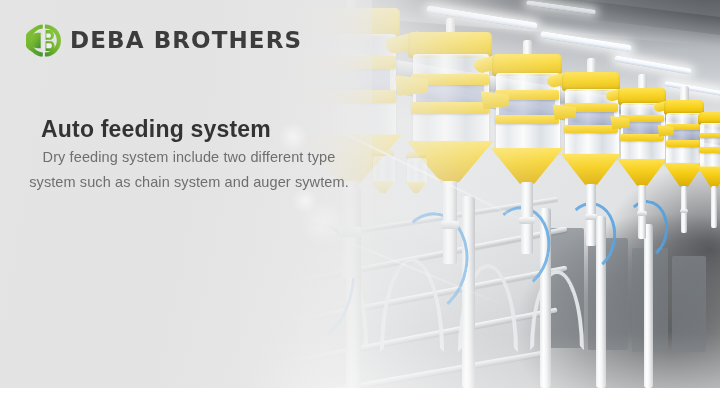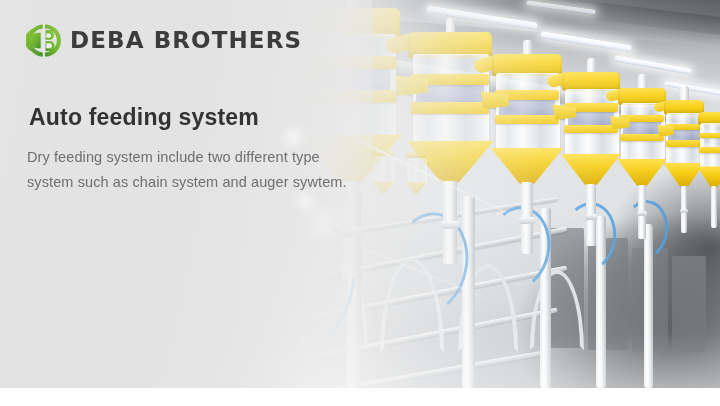--- a/index.html
+++ b/index.html
@@ -292,33 +292,34 @@
     line-height: 1;
   }
 
   .headline {
     position: absolute;
     left: 29px; top: 105px;
     font-size: 23px;
     font-weight: bold;
     color: #333333;
     letter-spacing: .2px;
-    margin: 0;
+    margin: 12px;
     line-height: 1.1;
   }
 
   .para {
     position: absolute;
     left: 27px;
     width: 324px;
     margin: 0;
     font-size: 14.5px;
     line-height: 25px;
     color: #6f6f6f;
     letter-spacing: .1px;
+    text-align: center;
   }
   .para-1 { top: 145px; }
   .para-2 { top: 230px; }
 
   .bottom-strip {
     position: absolute;
     left: 0; top: 388px;
     width: 720px; height: 18px;
     background: #ffffff;
   }

